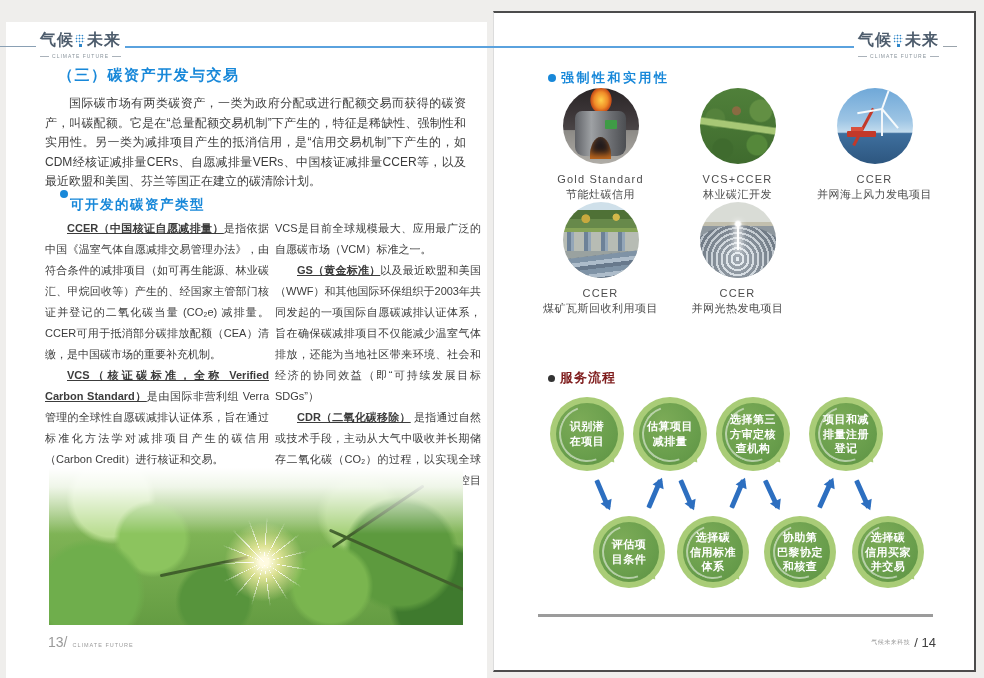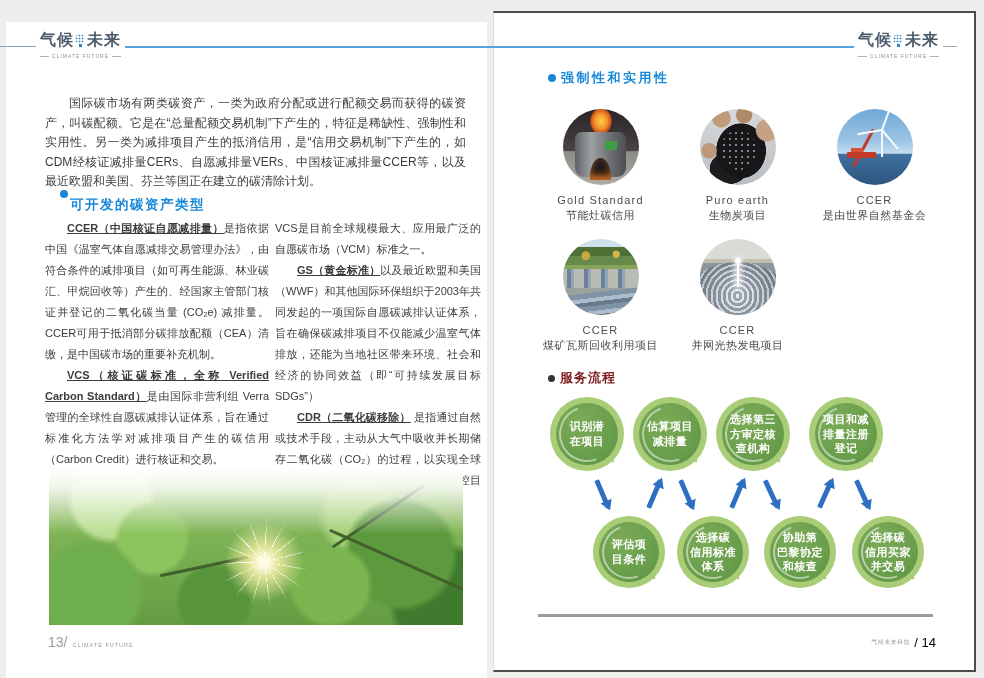--- a/index.html
+++ b/index.html
@@ -77,22 +77,22 @@
   .lp-footer-text { font-size:5.5px; letter-spacing:1px; }
 
   
   .rp-sec { position:absolute; left:54px; display:flex; align-items:center; gap:5px; font-weight:bold; }
   .rp-sec-1 { top:56px; color:#1888d9; font-size:13px; letter-spacing:2.5px; }
   .rp-sec-2 { top:356px; color:#7f1d1d; font-size:13px; letter-spacing:1px; }
   .sec-bullet { width:8px; height:8px; border-radius:50%; display:inline-block; }
   .bullet-blue { background:#1888d9; }
   .bullet-dark { background:#333; width:7px; height:7px; }
 
-  .proj-grid { position:absolute; left:38px; top:96px; width:411px;
-               display:grid; grid-template-columns:137px 137px 137px; row-gap:16px;text-align:right; }
+  .proj-grid { position:absolute; left:38px; top:75px; width:411px;
+               display:grid; grid-template-columns:137px 137px 137px; row-gap:0;text-align:right; }
   .proj-card { display:flex; flex-direction:column; align-items:center; }
   .proj-circle { width:76px; height:76px; border-radius:50%; overflow:hidden; position:relative; }
   .proj-title { margin-top:9px; font-size:11px; letter-spacing:1.2px; color:#4d4d4d; }
   .proj-sub   { margin-top:2px; font-size:11px; letter-spacing:0.5px; color:#4d4d4d; }
 
   
   .ph-stove { background:
       radial-gradient(ellipse 15px 18px at 50% 16%, #ffd04a 0%, #f08c28 45%, #c84e18 68%, rgba(60,30,20,0) 74%),
       linear-gradient(180deg, #2a2526 0%, #3c3638 34%, #4a4547 55%, #8c8a86 56%, #b0ada7 100%); }
   .stove-body { position:absolute; left:17%; right:17%; top:30%; bottom:10%;
@@ -176,21 +176,21 @@
   .fa1 { left:118px;  top:84px;   transform:rotate(23deg); }
   .fa2 { left:149.5px;top:83.5px; transform:rotate(-23deg); }
   .fa3 { left:201px;  top:84px;   transform:rotate(23deg); }
   .fa4 { left:234.5px;top:83.5px; transform:rotate(-25deg); }
   .fa5 { left:289px;  top:84px;   transform:rotate(24deg); }
   .fa6 { left:326px;  top:83.5px; transform:rotate(-24deg); }
 
   .rp-rule { position:absolute; left:44px; top:601px; width:395px; height:2.5px; background:#9b9b9b; }
   .rp-footer { position:absolute; right:38px; top:622px; display:flex; align-items:center; gap:4px; color:#9a9a9a; }
   .rp-company { font-size:6px; letter-spacing:0.5px; }
-  .rp-pagenum { font-size:13px; color:#000000; }
+  .rp-pagenum { font-size:13px; color:#404040; }
 </style>
 </head>
 <body>
 
 <div class="spread">
 
   <div class="left-dash"></div>
   <div class="blue-rule"></div>
   <div class="right-dash"></div>
 
@@ -198,20 +198,21 @@
 
     <div class="logo logo-l">
       <div class="logo-row">
         <span>气候</span>
         <span class="bulb"></span>
         <span>未来</span>
       </div>
       <div class="logo-sub">CLIMATE FUTURE</div>
     </div>
 
+    <div class="lp-title">（三）碳资产开发与交易</div>
 
     <p class="lp-intro">国际碳市场有两类碳资产，一类为政府分配或进行配额交易而获得的碳资产，叫碳配额。它是在“总量配额交易机制”下产生的，特征是稀缺性、强制性和实用性。另一类为减排项目产生的抵消信用，是“信用交易机制”下产生的，如CDM经核证减排量CERs、自愿减排量VERs、中国核证减排量CCER等，以及最近欧盟和美国、芬兰等国正在建立的碳清除计划。</p>
 
     <div class="lp-sec">
       <span class="sec-dot"></span>
       <span>可开发的碳资产类型</span>
     </div>
 
     <div class="col col-1">
       <p class="cp indent">
@@ -270,40 +271,38 @@
       <div class="proj-card">
         <div class="proj-circle ph-stove">
           <span class="stove-body"></span>
           <span class="stove-label"></span>
           <span class="stove-mouth"></span>
         </div>
         <div class="proj-title">Gold Standard</div>
         <div class="proj-sub">节能灶碳信用</div>
       </div>
 
-
-      <div class="proj-card">
-        <div class="proj-circle ph-biochar">
-          <span class="speck"></span>
-        </div>
-        <div class="proj-title">Puro earth</div>
-        <div class="proj-sub">生物炭项目</div>
-      </div>
+      <div class="proj-card">
+        <div class="proj-circle ph-forest"></div>
+        <div class="proj-title">VCS+CCER</div>
+        <div class="proj-sub">林业碳汇开发</div>
+      </div>
+
 
       <div class="proj-card">
         <div class="proj-circle ph-wind">
           <span class="crane-boom"></span>
           <span class="vessel"></span>
           <span class="mast"></span>
           <span class="blade bl1"></span>
           <span class="blade bl2"></span>
           <span class="blade bl3"></span>
         </div>
         <div class="proj-title">CCER</div>
-        <div class="proj-sub">是由世界自然基金会</div>
+        <div class="proj-sub">并网海上风力发电项目</div>
       </div>
 
       <div class="proj-card">
         <div class="proj-circle ph-gas">
           <span class="wellrow"></span>
           <span class="pipes"></span>
         </div>
         <div class="proj-title">CCER</div>
         <div class="proj-sub">煤矿瓦斯回收利用项目</div>
       </div>

